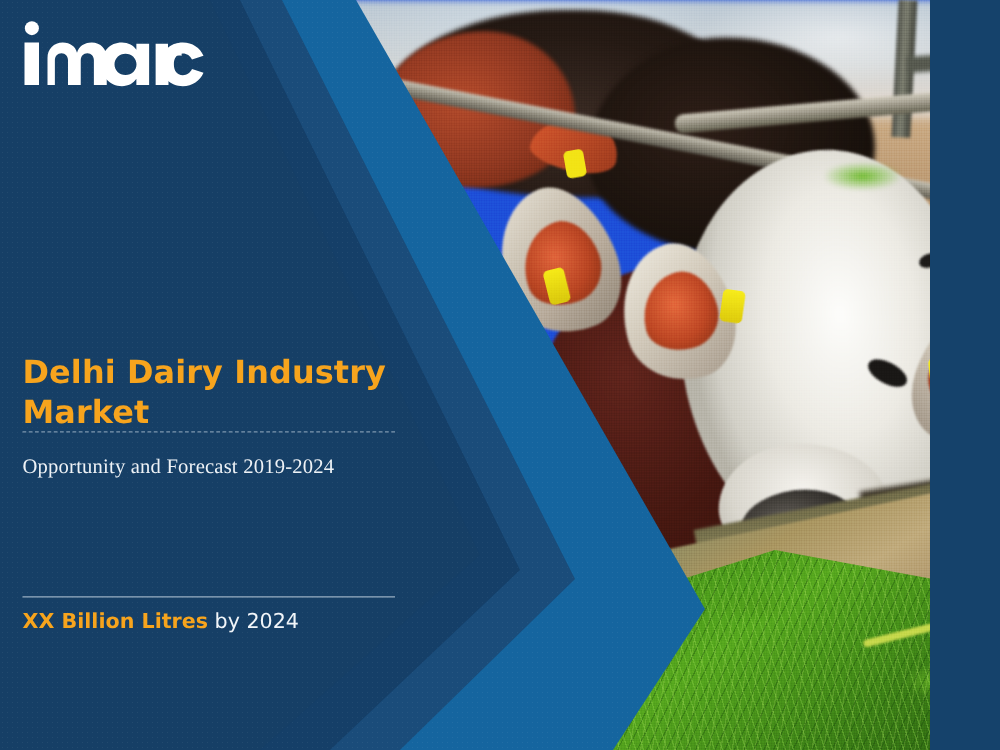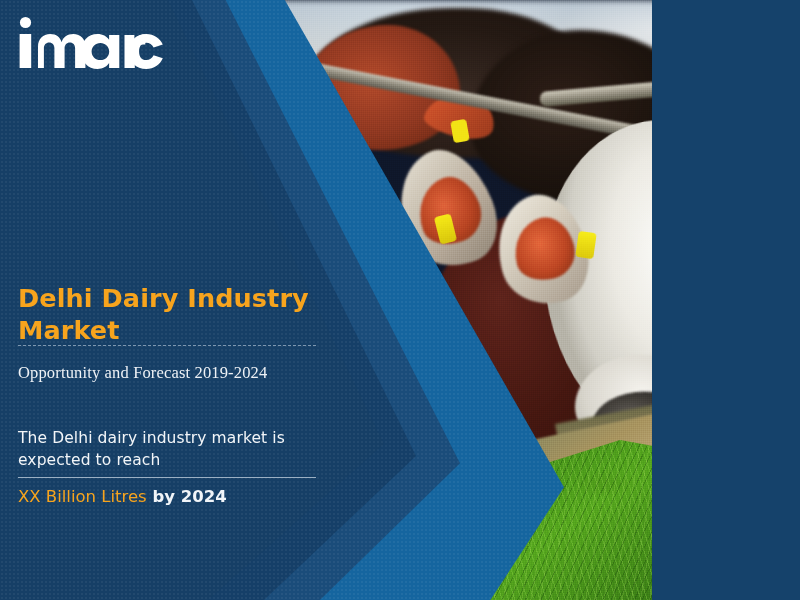--- a/index.html
+++ b/index.html
@@ -6,23 +6,23 @@
   html,body { width:800px; height:600px; overflow:hidden; }
   body {
     font-family: "DejaVu Sans", sans-serif;
     background:#15426b;
     position:relative;
   }
 
   
   #cover {
     position:absolute; inset:0;
-    width:652px; height:600px;
+    width:744px; height:600px;
     overflow:hidden;
-    background:#0f172a;
+    background:#1d4ed8;
   }
 
   
   .photo {
     position:absolute; left:0; top:0; width:800px; height:600px;
     overflow:hidden;
   }
   
   .ph-sky {
     position:absolute; left:250px; top:0; width:550px; height:140px;
@@ -347,22 +347,22 @@
     letter-spacing:.1px;
   }
   .divider-2 {
     position:absolute; left:18px; top:477px; width:298px; height:0;
     border-top:1px solid rgba(197,212,226,.75);
   }
   .highlight {
     position:absolute; left:18px; top:486px; width:330px;
     font-size:16.5px; line-height:1.3;
   }
-  .highlight .hi-strong { color:#f7a41d; font-weight:normal; }
-  .highlight .hi-rest  { color:#f1f5f9; font-weight:bold; }
+  .highlight .hi-strong { color:#f7a41d; font-weight:bold; }
+  .highlight .hi-rest  { color:#f1f5f9; font-weight:normal; }
 </style>
 </head>
 <body>
 
 <div id="cover">
 
   <div class="photo">
     <div class="ph-sky"></div>
     <div class="ph-ground-far"></div>
     <div class="ph-post"></div>
@@ -441,21 +441,20 @@
                  C138.1 30.6 135.5 28.8 132.3 28.8 C127.3 28.8 125.1 32.6 125.1 37.4
                  C125.1 42.3 127.3 46.1 132.3 46.1 C135.5 46.1 138.1 44.3 139.6 41.2 Z" fill="#ffffff" transform="translate(-2,0)"></path>
       </svg>
     </div>
 
     <div class="title">Delhi Dairy Industry Market</div>
     <div class="divider-1"></div>
 
     <div class="subtitle">Opportunity and Forecast 2019-2024</div>
 
-    <div class="statement">The Delhi dairy industry market is expected to reach</div>
     <div class="divider-2"></div>
 
     <div class="highlight">
       <span class="hi-strong">XX Billion Litres</span><span class="hi-rest"> by 2024</span>
     </div>
 
   </div>
 </div>
 
 </body></html>

